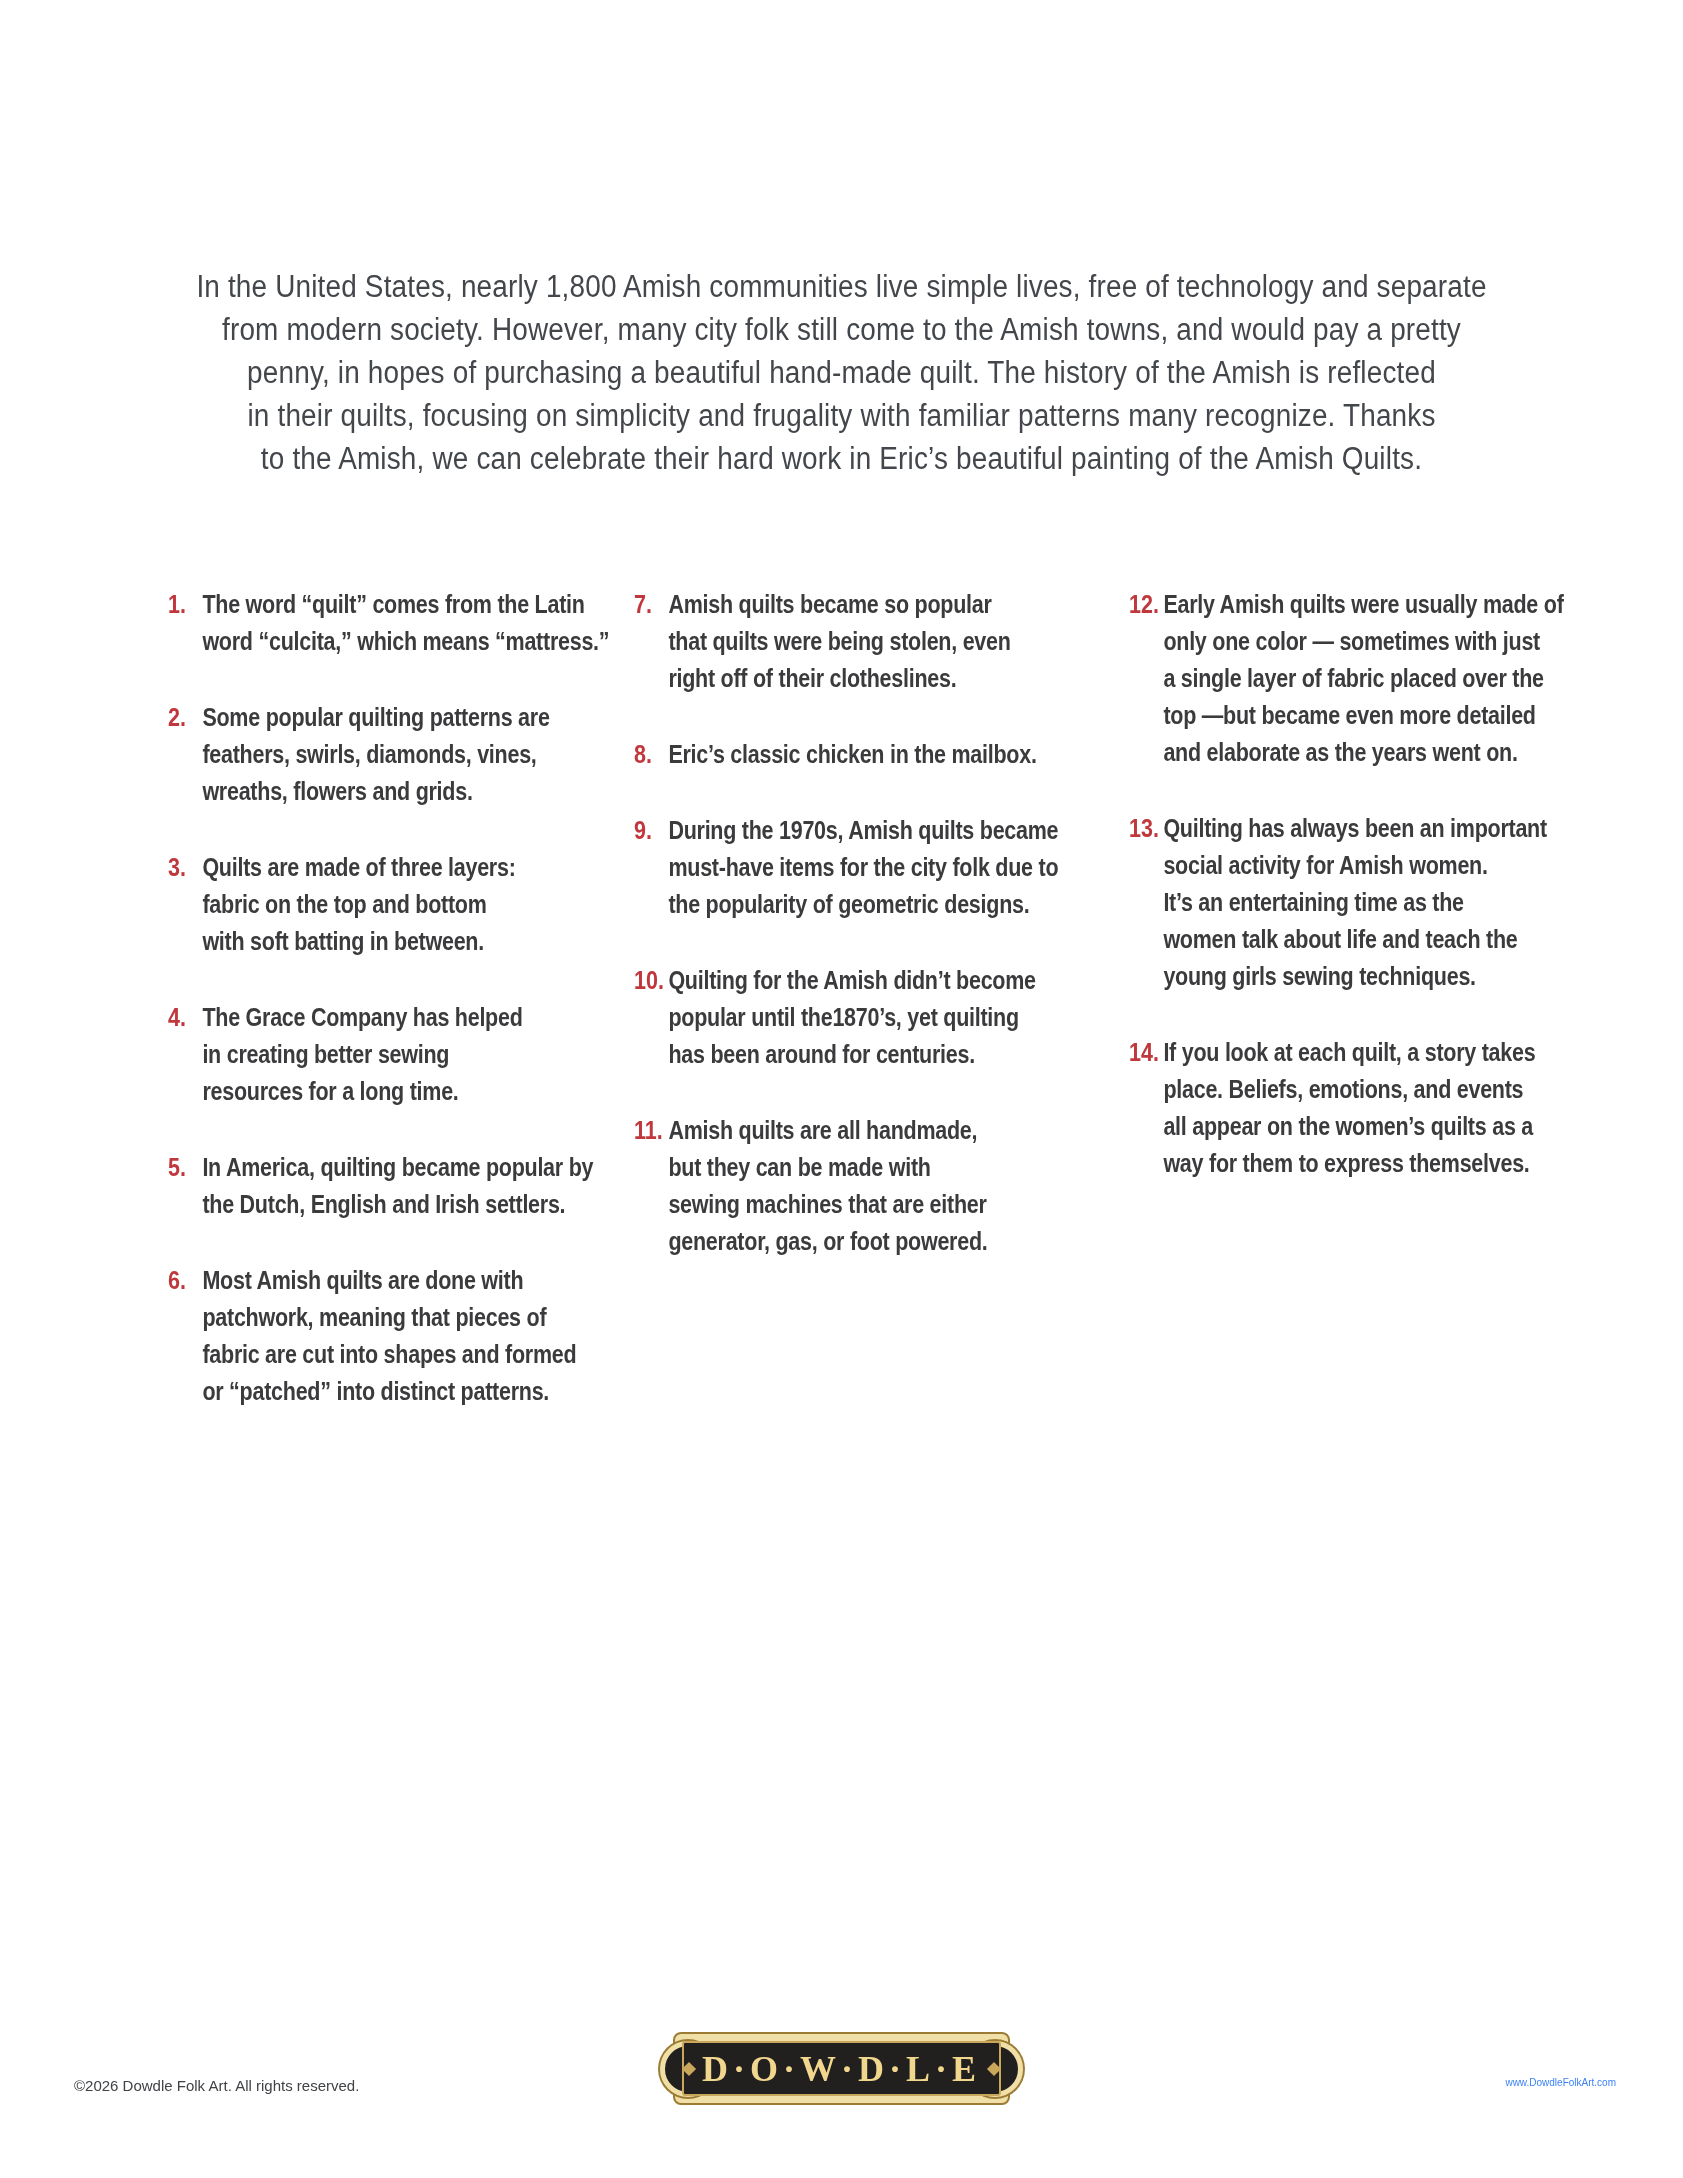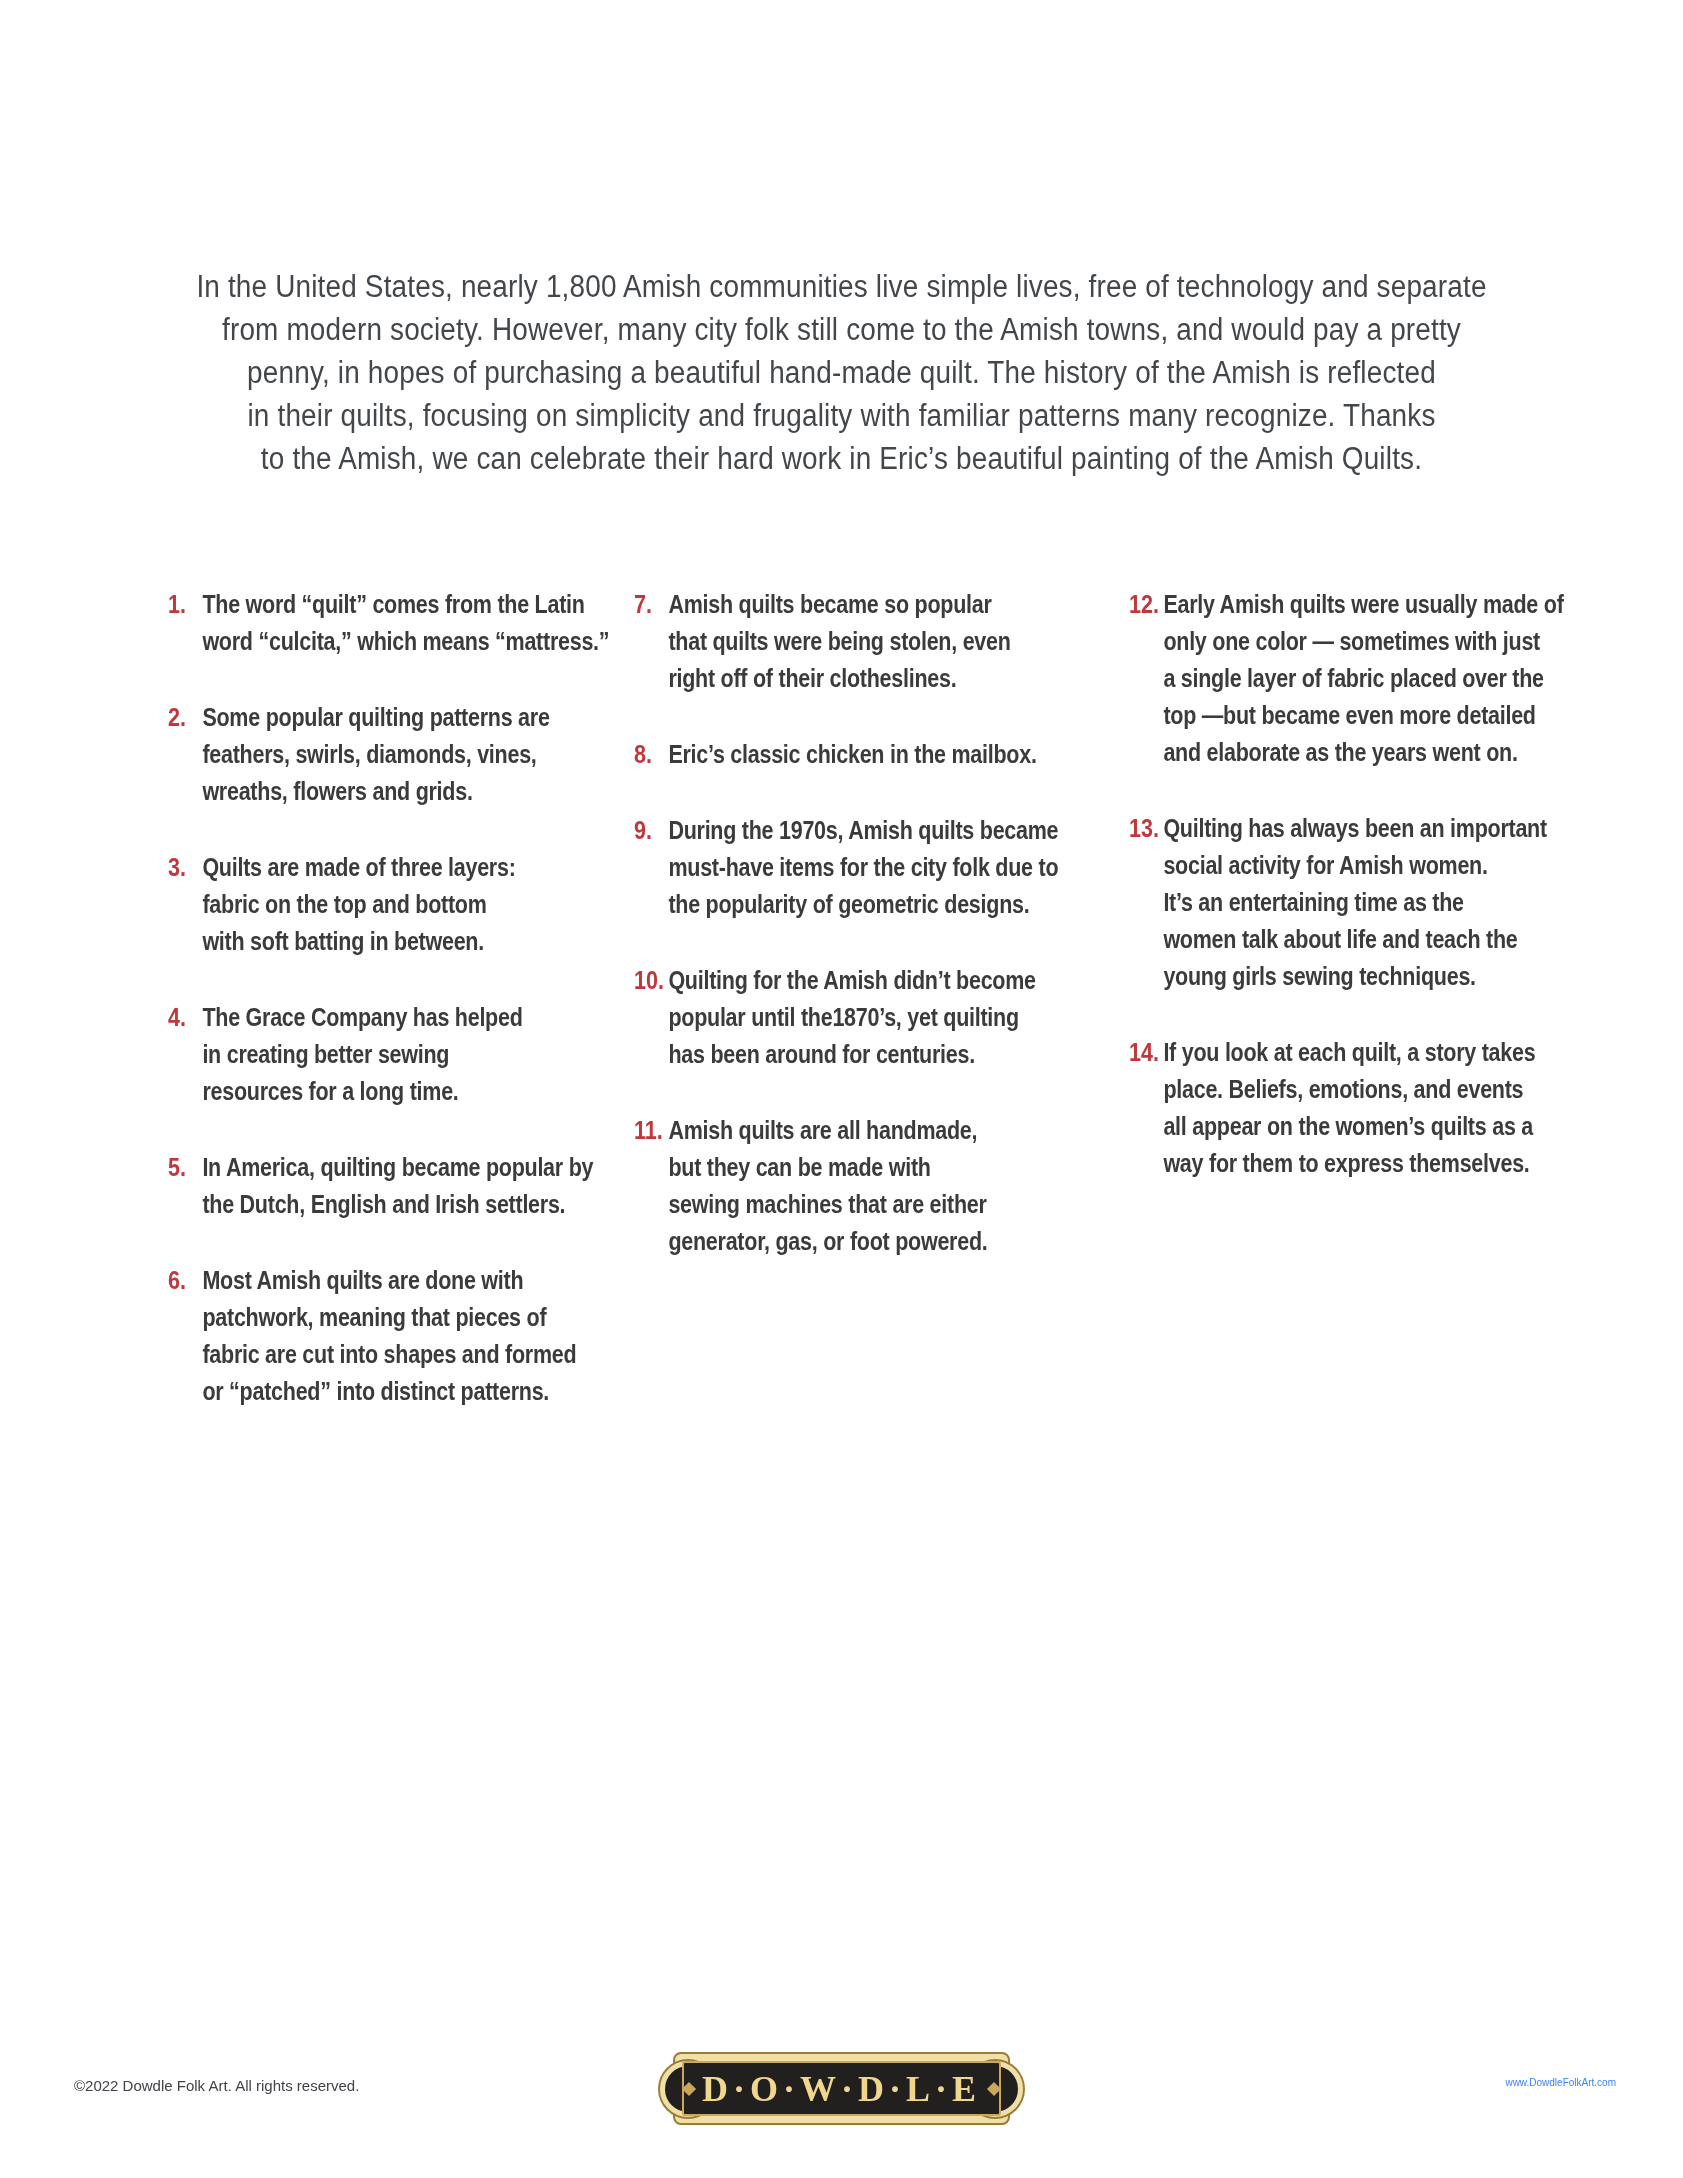--- a/index.html
+++ b/index.html
@@ -63,21 +63,21 @@
   .header-plaque .plate-text{
     font-family:"Liberation Serif", serif;
     font-weight:700;
     font-size:71px;
     letter-spacing:2px;
     color:#f1d78e;
     transform:scaleX(0.97);
     white-space:nowrap;
   }
 
-  .footer-plaque{ left:673px; top:2032px; width:337px; height:73px;margin-top:20px; }
+  .footer-plaque{ left:673px; top:2032px; width:337px; height:73px; }
   .footer-plaque .bump{ width:46px; height:46px; margin-top:-28px; }
   .footer-plaque .bump.left{ left:-15px; }
   .footer-plaque .bump.right{ right:-15px; }
   .footer-plaque .orn{ width:10px; height:10px; }
   .footer-plaque .orn.left{ left:9px; }
   .footer-plaque .orn.right{ right:9px; }
   .footer-plaque .plate-text{
     font-family:"Liberation Serif", serif;
     font-weight:700;
     font-size:36px;
@@ -259,17 +259,17 @@
   <div class="plaque footer-plaque">
     <span class="bump left"></span>
     <span class="bump right"></span>
     <i class="orn left"></i>
     <i class="orn right"></i>
     <div class="plate">
       <span class="plate-text">D·O·W·D·L·E</span>
     </div>
   </div>
 
-  <div class="copyright">©2022 Dowdle Folk Art. All rights reserved.</div>
+  <div class="copyright">©2026 Dowdle Folk Art. All rights reserved.</div>
   <div class="website">www.DowdleFolkArt.com</div>
 
 </div>
 
 
 </body></html>

